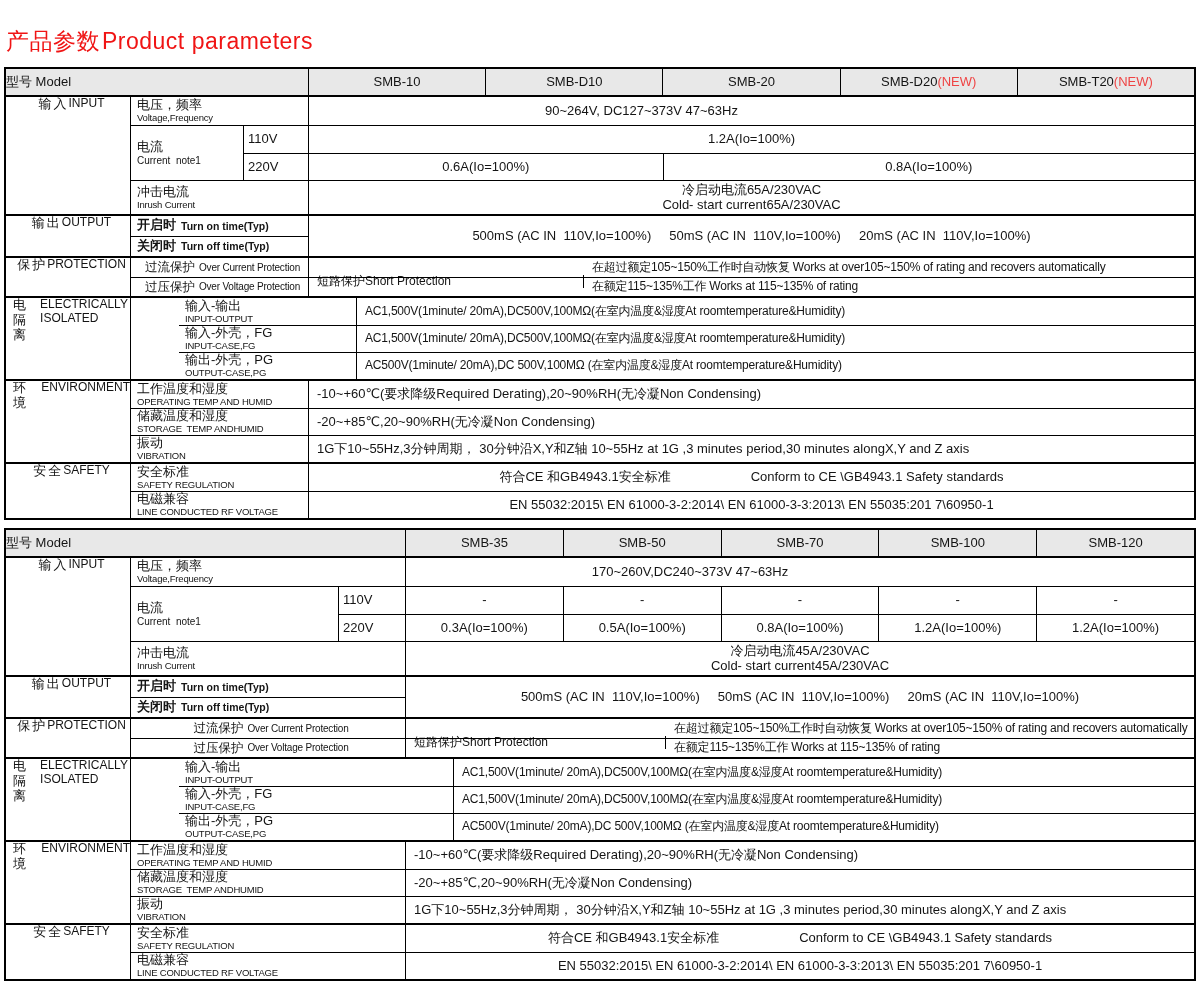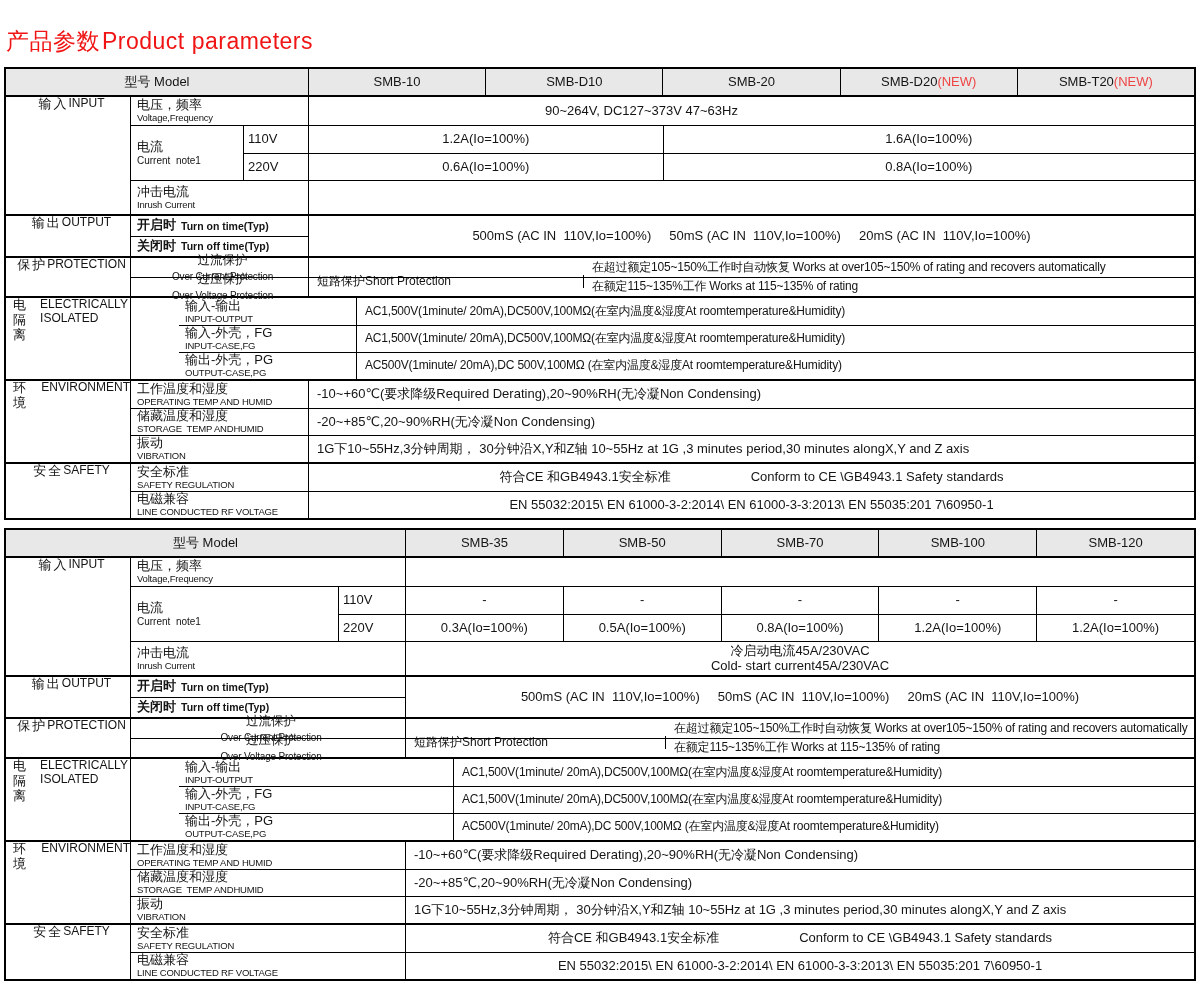--- a/index.html
+++ b/index.html
@@ -20,21 +20,21 @@
   }
   .page-title .tcn{margin-right:2px;}
   .tbl{
     width:1192px;margin:0 0 0 4px;border:2px solid var(--bd);
     font-size:13px;line-height:1.15;
   }
   .tbl + .tbl{margin-top:8px;}
   
   .hdr{display:flex;height:26px;background:var(--hdr-bg);}
   .model-label{
-    display:flex;align-items:center;justify-content:center;
+    display:flex;align-items:center;justify-content:flex-start;
     border-right:1px solid var(--bd);
   }
   .t1 .model-label{width:303px;}
   .t2 .model-label{width:400px;}
   .mcell{
     flex:1;display:flex;align-items:center;justify-content:center;
   }
   .mcell + .mcell{border-left:1px solid var(--bd);}
   .tag{color:var(--new-red);}
   
@@ -52,21 +52,21 @@
   
   .attr{
     border-right:1px solid var(--bd);
     display:flex;flex-direction:column;justify-content:center;
     padding-left:6px;
   }
   .t1 .attr{width:178px;}
   .t2 .attr{width:275px;}
   .attr .cn{font-size:13px;}
   .attr .en{font-size:9.5px;letter-spacing:-0.2px;}
-  .attr.inline{flex-direction:column;align-items:center;gap:4px;}
+  .attr.inline{flex-direction:row;align-items:center;gap:4px;}
   .attr.inline .cn{font-size:12.5px;}
   .attr.inline .en{font-size:10px;}
   
   .cur-attr{
     border-right:1px solid var(--bd);
     display:flex;flex-direction:column;justify-content:center;padding-left:6px;
   }
   .t1 .cur-attr{width:113px;}
   .t2 .cur-attr{width:208px;}
   .cur-attr .cn{font-size:13px;}
@@ -174,23 +174,20 @@
         </div>
         <div class="cur-right">
           <div class="cur-row">
             <div class="sub">
                 <span>110V</span>
               </div>
             <div class="cur-vals">
               <div class="cv s2">
                   <span>1.2A(Io=100%)</span>
                 </div>
-              <div class="cv s3">
-                  <span>1.6A(Io=100%)</span>
-                </div>
             </div>
           </div>
           <div class="cur-row">
             <div class="sub">
                 <span>220V</span>
               </div>
             <div class="cur-vals">
               <div class="cv s2">
                   <span>0.6A(Io=100%)</span>
                 </div>
@@ -199,20 +196,24 @@
                 </div>
             </div>
           </div>
         </div>
       </div>
       <div class="row r-inrush">
         <div class="attr">
           <span class="cn">冲击电流</span>
           <span class="en">Inrush Current</span>
         </div>
+        <div class="vals center col">
+          <span>冷启动电流65A/230VAC</span>
+          <span>Cold- start current65A/230VAC</span>
+        </div>
       </div>
     </div>
   </div>
 
   <div class="section">
     <div class="cat">
       <span class="cat-cn">输出</span>
       <span class="cat-en">OUTPUT</span>
     </div>
     <div class="sec-body">
@@ -401,20 +402,23 @@
     <div class="cat">
       <span class="cat-cn">输入</span>
       <span class="cat-en">INPUT</span>
     </div>
     <div class="sec-body">
       <div class="row r-voltage">
         <div class="attr">
           <span class="cn">电压，频率</span>
           <span class="en">Voltage,Frequency</span>
         </div>
+        <div class="vals center vshift">
+            <span class="inner">170~260V,DC240~373V 47~63Hz</span>
+          </div>
       </div>
       <div class="row">
         <div class="cur-attr">
           <span class="cn">电流</span>
           <span class="en">Current&nbsp;&nbsp;note1</span>
         </div>
         <div class="cur-right">
           <div class="cur-row">
             <div class="sub">
                 <span>110V</span>

